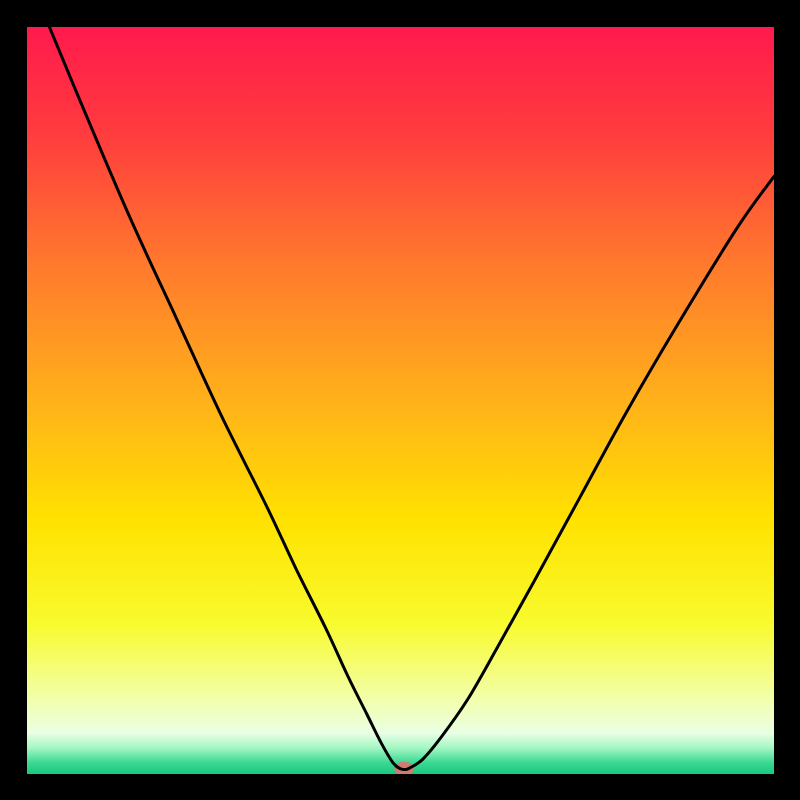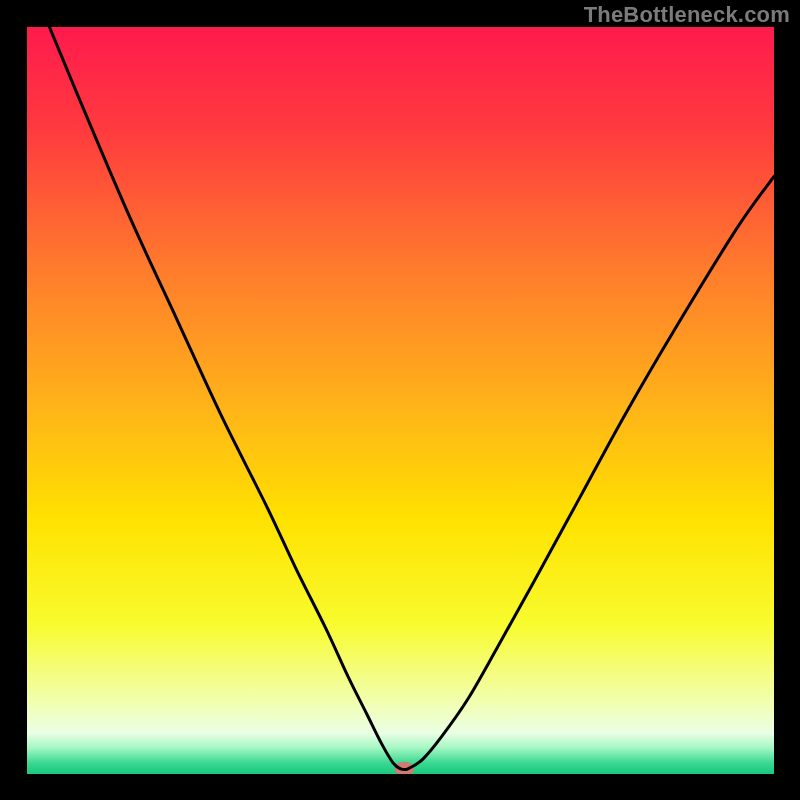--- a/index.html
+++ b/index.html
@@ -30,21 +30,20 @@
   svg {
     position: absolute;
     top: 0;
     left: 0;
   }
 </style>
 </head>
 <body>
 
 <div class="frame">
-  <div class="watermark">TheBottleneck.com</div>
 
   <svg id="chart-svg" width="800" height="800" viewBox="0 0 800 800">
     <defs>
       <linearGradient id="bg-grad" x1="0" y1="0" x2="0" y2="1">
           <stop offset="0%" stop-color="#ff1a4d"></stop>
           <stop offset="14.000000000000002%" stop-color="#ff3b3e"></stop>
           <stop offset="32%" stop-color="#ff7a2d"></stop>
           <stop offset="50%" stop-color="#ffb11a"></stop>
           <stop offset="66%" stop-color="#ffe200"></stop>
           <stop offset="80%" stop-color="#f8fb2e"></stop>

